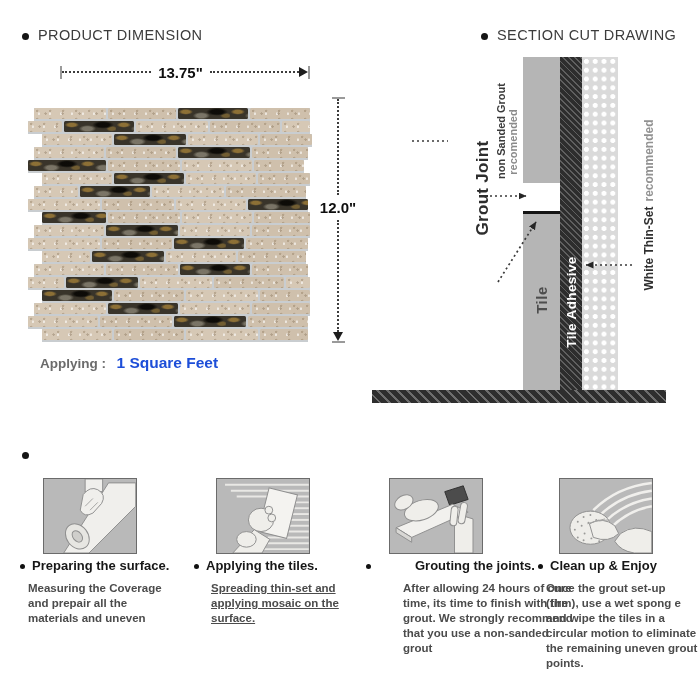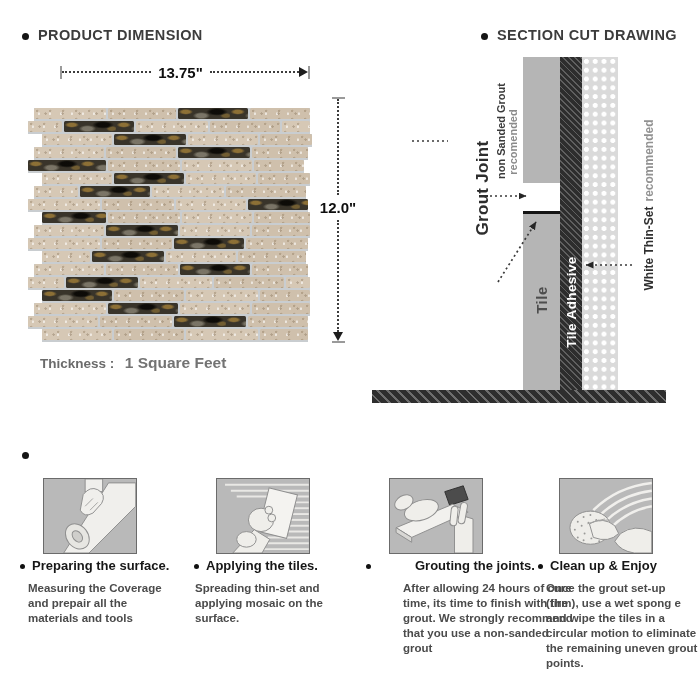--- a/index.html
+++ b/index.html
@@ -1,19 +1,19 @@
 <!DOCTYPE html>
 <html style="--tile-gray: #b5b5b5; --adhesive-dark: #2d2d2d; --wall-bg: #dadada; --floor-dark: #2e2e2e; --grout: #c9cdd0; --beige: #d6c8b5; --dark: #39342a;"><head>
 <meta charset="utf-8">
 <style>
   html,body{margin:0;padding:0;background:#fff;}
   .canvas{position:relative;width:700px;height:700px;background:#fff;overflow:hidden;
           font-family:"Liberation Sans",sans-serif;color:#222;}
   .bullet{position:absolute;width:7px;height:7px;border-radius:50%;background:#151515;}
-  .hdr{position:absolute;font-weight:bold;font-size:14.5px;color:#3c3c3c;letter-spacing:.4px;white-space:nowrap;}
+  .hdr{position:absolute;font-weight:normal;font-size:14.5px;color:#3c3c3c;letter-spacing:.4px;white-space:nowrap;}
 
   
   .hdim{position:absolute;left:60px;top:64px;width:250px;height:16px;display:flex;align-items:center;}
   .tick-v{width:2px;height:13px;background:#9a9a9a;}
   .dotline-h{flex:1;height:0;border-top:2px dotted #3c3c3c;}
   .dim-label{font-weight:bold;font-size:15px;color:#0e0e0e;padding:0 7px;white-space:nowrap;}
   .arr-right{width:0;height:0;border-left:9px solid #1d1d1d;border-top:5px solid transparent;border-bottom:5px solid transparent;}
   .vdim{position:absolute;left:315px;top:97px;width:46px;display:flex;flex-direction:column;align-items:center;}
   .tick-h{height:2px;width:13px;background:#9a9a9a;}
   .dotline-v{width:0;border-left:2px dotted #3c3c3c;}
@@ -35,21 +35,21 @@
   .cell.d{background-color:var(--dark,#39342a);
     background-image:
       radial-gradient(ellipse 10px 4px at 15% 35%, rgba(156,122,56,.85) 0 40%, transparent 72%),
       radial-gradient(ellipse 12px 5px at 45% 70%, rgba(175,170,152,.55) 0 40%, transparent 72%),
       radial-gradient(ellipse 14px 5px at 75% 35%, rgba(8,7,4,.9) 0 45%, transparent 78%),
       radial-gradient(ellipse 8px 4px at 92% 70%, rgba(150,120,55,.6) 0 40%, transparent 72%);
     background-size:52px 11px;background-repeat:repeat-x;}
 
   .coverage{position:absolute;left:40px;top:354px;white-space:nowrap;}
   .coverage .lab{font-weight:bold;font-size:13.5px;color:#6b6b6b;}
-  .coverage .val{font-weight:bold;font-size:15.5px;color:#737373;padding-left:6px;}
+  .coverage .val{font-weight:bold;font-size:15.5px;color:#1d4ed8;padding-left:6px;}
 
   
   .tile-col{position:absolute;left:523px;top:57px;width:37px;height:333px;background:var(--tile-gray,#b5b5b5);}
   .notch{position:absolute;left:523px;top:183px;width:37px;height:28px;background:#ffffff;}
   .notch-line{position:absolute;left:523px;top:211px;width:37px;height:2.5px;background:#141414;}
   .adhesive{position:absolute;left:560px;top:57px;width:22px;height:333px;
     background:repeating-linear-gradient(45deg,var(--adhesive-dark,#2d2d2d) 0 3.2px,#5f5f5f 3.2px 4.4px);}
   .wall{position:absolute;left:582px;top:57px;width:36px;height:333px;background-color:var(--wall-bg,#dadada);
     background-image:radial-gradient(circle 2.4px at 4.4px 4.4px,#ffffff 2.2px,transparent 2.6px);
     background-size:8.8px 8.8px;}
@@ -68,21 +68,21 @@
   .cut-arrows{position:absolute;left:380px;top:50px;pointer-events:none;}
 
   
   .step-thumb{position:absolute;top:478px;width:94px;height:76px;border:1px solid #6b6b6b;background:#b9b9b9;box-sizing:border-box;}
   .step-thumb svg{display:block;}
   .step-title{position:absolute;top:559px;display:flex;gap:7px;align-items:flex-start;width:176px;}
   .step-title .dot{width:5px;height:5px;border-radius:50%;background:#111;margin-top:5px;flex:0 0 auto;}
   .step-title .txt{font-weight:bold;font-size:13px;color:#171717;line-height:1.15;}
   .step-body{position:absolute;top:581px;font-weight:bold;font-size:11.5px;color:#4b4b4b;line-height:1.3;}
   .c1t{left:20px;} .c2t{left:194px;} .c3t{left:366px;gap:44px;} .c4t{left:538px;}
-  .c1b{left:28px;width:150px;} .c2b{left:195px;width:154px;} .c3b{left:364px;width:170px;margin-left:39px;} .c4b{left:546px;width:152px;}
+  .c1b{left:28px;width:150px;} .c2b{left:211px;width:154px;text-decoration:underline;} .c3b{left:364px;width:170px;margin-left:39px;} .c4b{left:546px;width:152px;}
   .t1{left:43px;} .t2{left:216px;} .t3{left:389px;} .t4{left:559px;}
 </style>
 </head>
 <body>
 
 <div class="canvas">
 
   <span class="bullet" style="left:22px;top:33px;"></span>
   <div class="hdr" style="left:38px;top:27px;">PRODUCT DIMENSION</div>
 
@@ -211,21 +211,21 @@
   <div class="vdim">
     <div class="tick-h"></div>
     <div class="dotline-v seg1"></div>
     <div class="dim-label">12.0"</div>
     <div class="dotline-v seg2"></div>
     <div class="arr-down"></div>
     <div class="tick-h"></div>
   </div>
 
   <div class="coverage">
-    <span class="lab">Thickness :</span>
+    <span class="lab">Applying :</span>
     <span class="val">1 Square Feet</span>
   </div>
 
   <span class="bullet" style="left:481px;top:33px;"></span>
   <div class="hdr" style="left:497px;top:27px;">SECTION CUT DRAWING</div>
 
   <div class="tile-col"></div>
   <div class="notch"></div>
   <div class="notch-line"></div>
   <div class="adhesive"></div>
@@ -353,18 +353,18 @@
   </div>
   <div class="step-title c3t">
     <span class="dot"></span>
     <span class="txt">Grouting the joints.</span>
   </div>
   <div class="step-title c4t">
     <span class="dot"></span>
     <span class="txt">Clean up &amp; Enjoy</span>
   </div>
 
-  <div class="step-body c1b">Measuring the Coverage and prepair all the materials and tools</div>
+  <div class="step-body c1b">Measuring the Coverage and prepair all the materials and uneven</div>
   <div class="step-body c2b">Spreading thin-set and applying mosaic on the surface.</div>
   <div class="step-body c3b">After allowing 24 hours of cure time, its time to finish with the grout. We strongly recommend that you use a non-sanded grout</div>
   <div class="step-body c4b">Once the grout set-up (firm), use a wet spong e and wipe the tiles in a circular motion to eliminate the remaining uneven grout points.</div>
 
 </div>
 
 </body></html>

